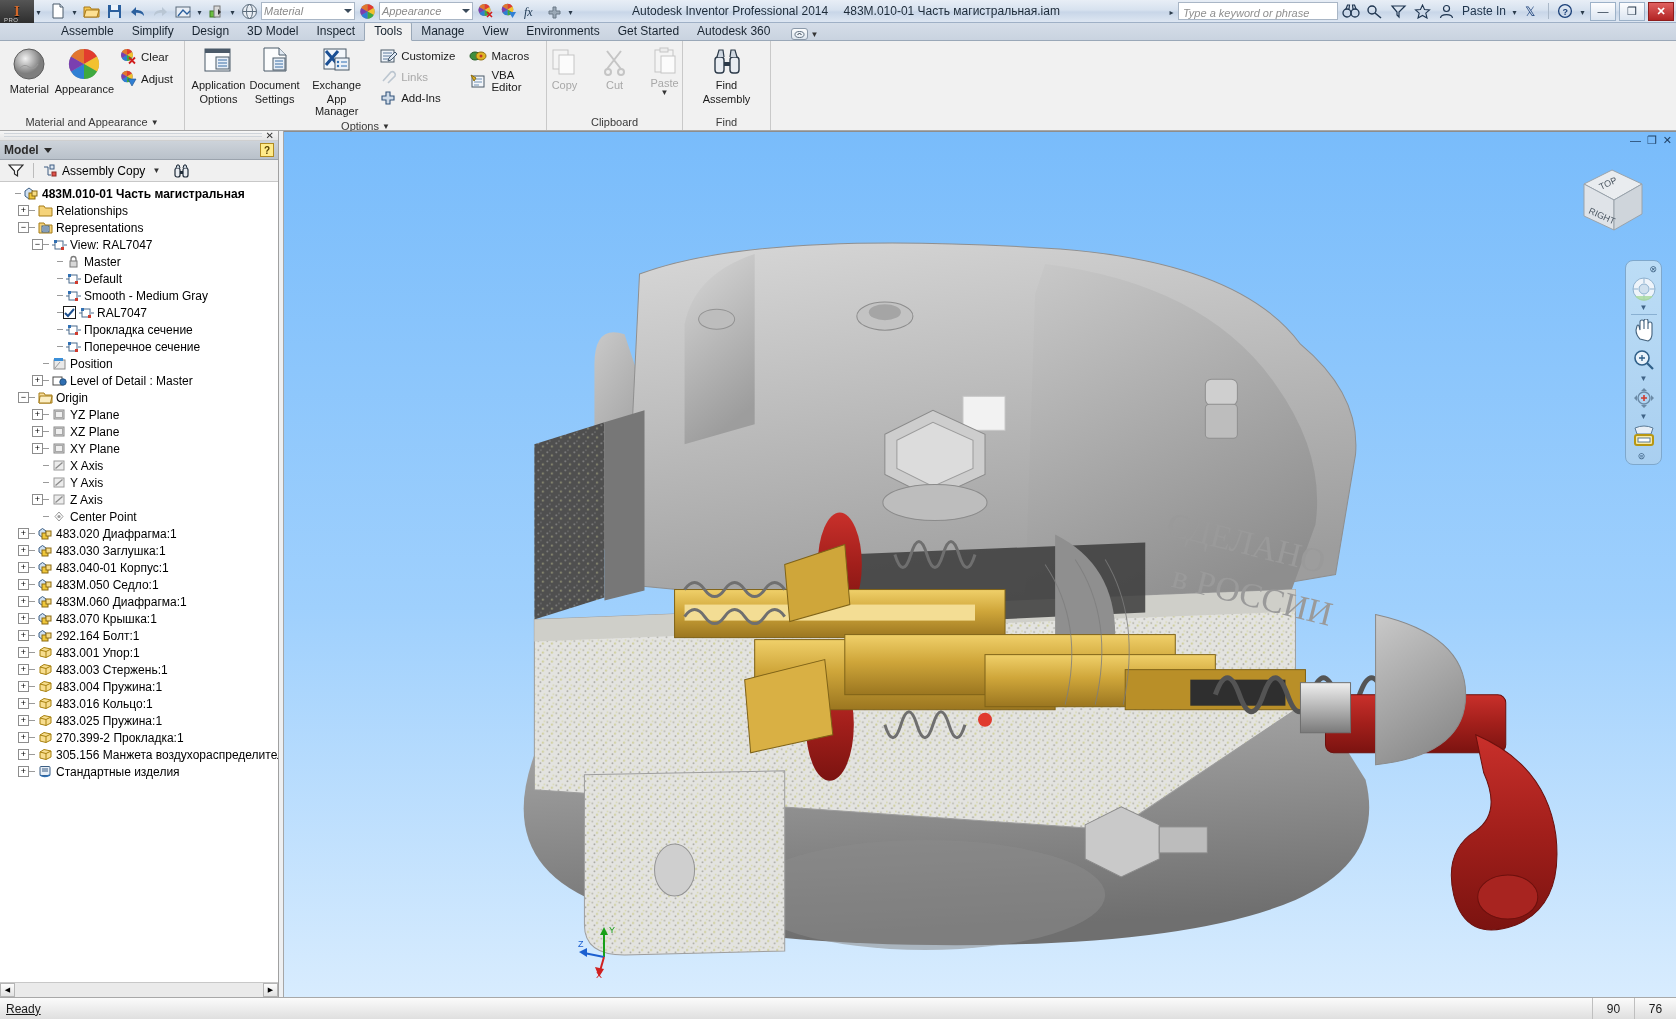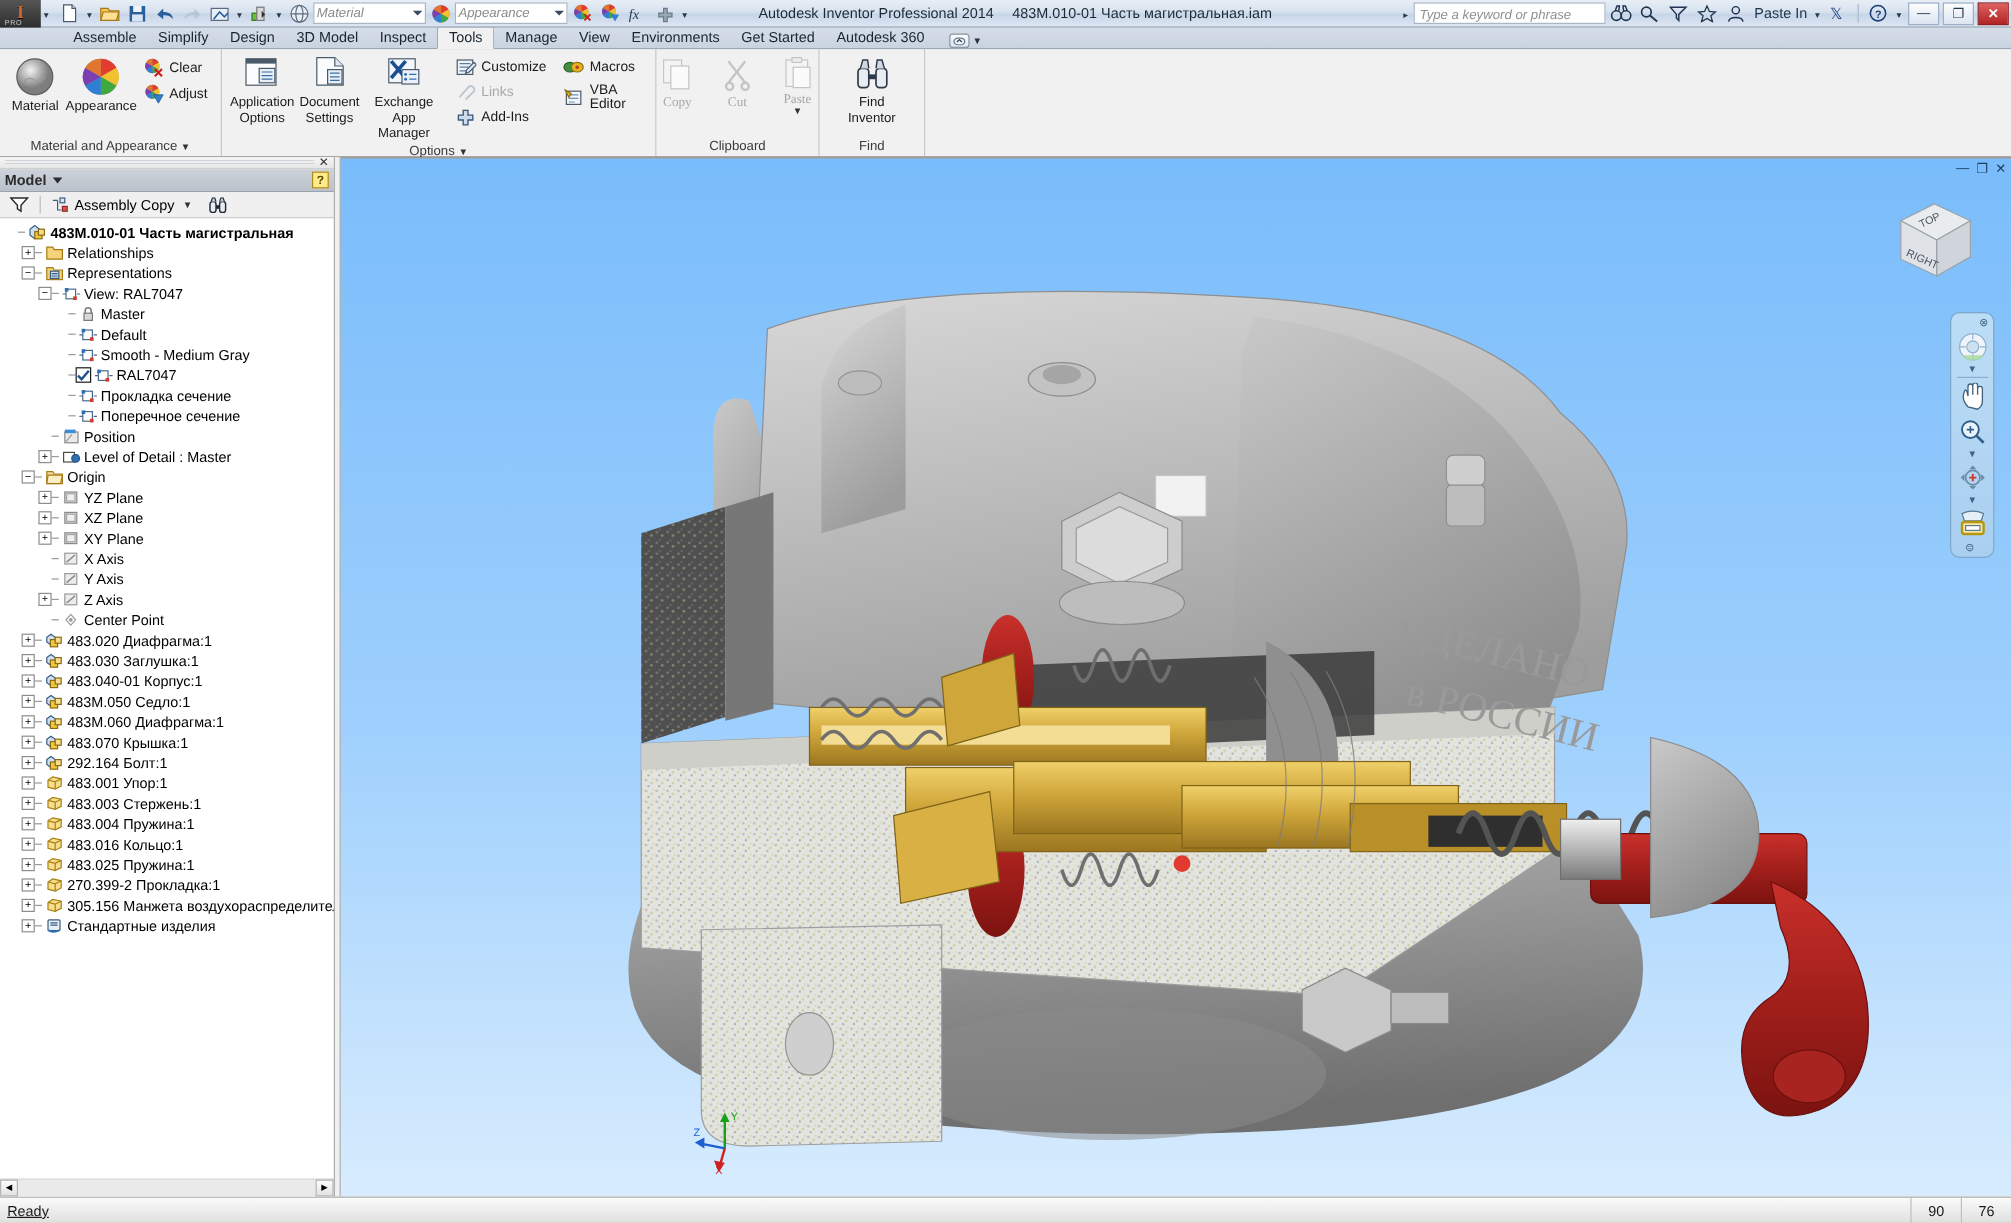--- a/index.html
+++ b/index.html
@@ -71,21 +71,21 @@
     height:90px; background:#f1f1f1; border-bottom:1px solid #a7a7a7;
     display:flex; align-items:stretch; position:relative;
   }
   .panel{ position:relative; display:flex; flex-direction:column; border-right:1px solid #c9c9c9;}
   .panel-body{ flex:1; display:flex; align-items:flex-start; padding:3px 6px 0 6px; gap:2px;}
   .panel-title{ height:16px; text-align:center; font-size:11px; color:#3a3a3a;
      display:flex;align-items:center;justify-content:center; gap:3px;}
   .bigbtn{ width:auto; min-width:46px; display:flex; flex-direction:column; align-items:center;
      padding:2px 5px; cursor:default; border:1px solid transparent; border-radius:2px;}
   .bigbtn .lbl{ font-size:11px; text-align:center; line-height:12px; color:#1b1b1b; margin-top:2px;}
-  .bigbtn .lbl.dim{ color:#a8a8a8;font-family:Liberation Serif, serif; }
+  .bigbtn .lbl.dim{ color:#a8a8a8; }
   .smallcol{ display:flex; flex-direction:column; gap:1px; padding-top:2px;}
   .smallbtn{ display:flex; align-items:center; gap:4px; padding:1px 4px 1px 2px; border:1px solid transparent;
      border-radius:2px; cursor:default;}
   .smallbtn .lbl{ font-size:11.5px; color:#1b1b1b;}
   .smallbtn .lbl.dim{ color:#a9a9a9;}
   .icn{ display:inline-flex; align-items:center; justify-content:center; flex:none;}
   .dropcaret{ font-size:8px; color:#333; line-height:6px; margin-top:1px;}
 
   
   .main{ flex:1; display:flex; position:relative; background:#d4d0c8; min-height:0;}
@@ -570,21 +570,21 @@
         <div class="bigbtn" style="width:76px">
           <span class="icn">
             <svg width="32" height="30" viewBox="0 0 32 30">
                 <rect x="4" y="10" width="9" height="16" rx="3" fill="#e9edf2" stroke="#2c3a49" stroke-width="1.4"></rect>
                 <rect x="19" y="10" width="9" height="16" rx="3" fill="#e9edf2" stroke="#2c3a49" stroke-width="1.4"></rect>
                 <path d="M6 10 L8 3 h4 l1 7 M26 10 L24 3 h-4 l-1 7" fill="#cfd7e0" stroke="#2c3a49" stroke-width="1.2"></path>
                 <rect x="13" y="15" width="6" height="4" fill="#2c3a49"></rect>
               </svg>
           </span>
           <span class="lbl">Find</span>
-          <span class="lbl">Inventor</span>
+          <span class="lbl">Assembly</span>
         </div>
       </div>
       <div class="panel-title">
         <span>Find</span>
       </div>
     </div>
 
     <div style="flex:1"></div>
   </div>
 

